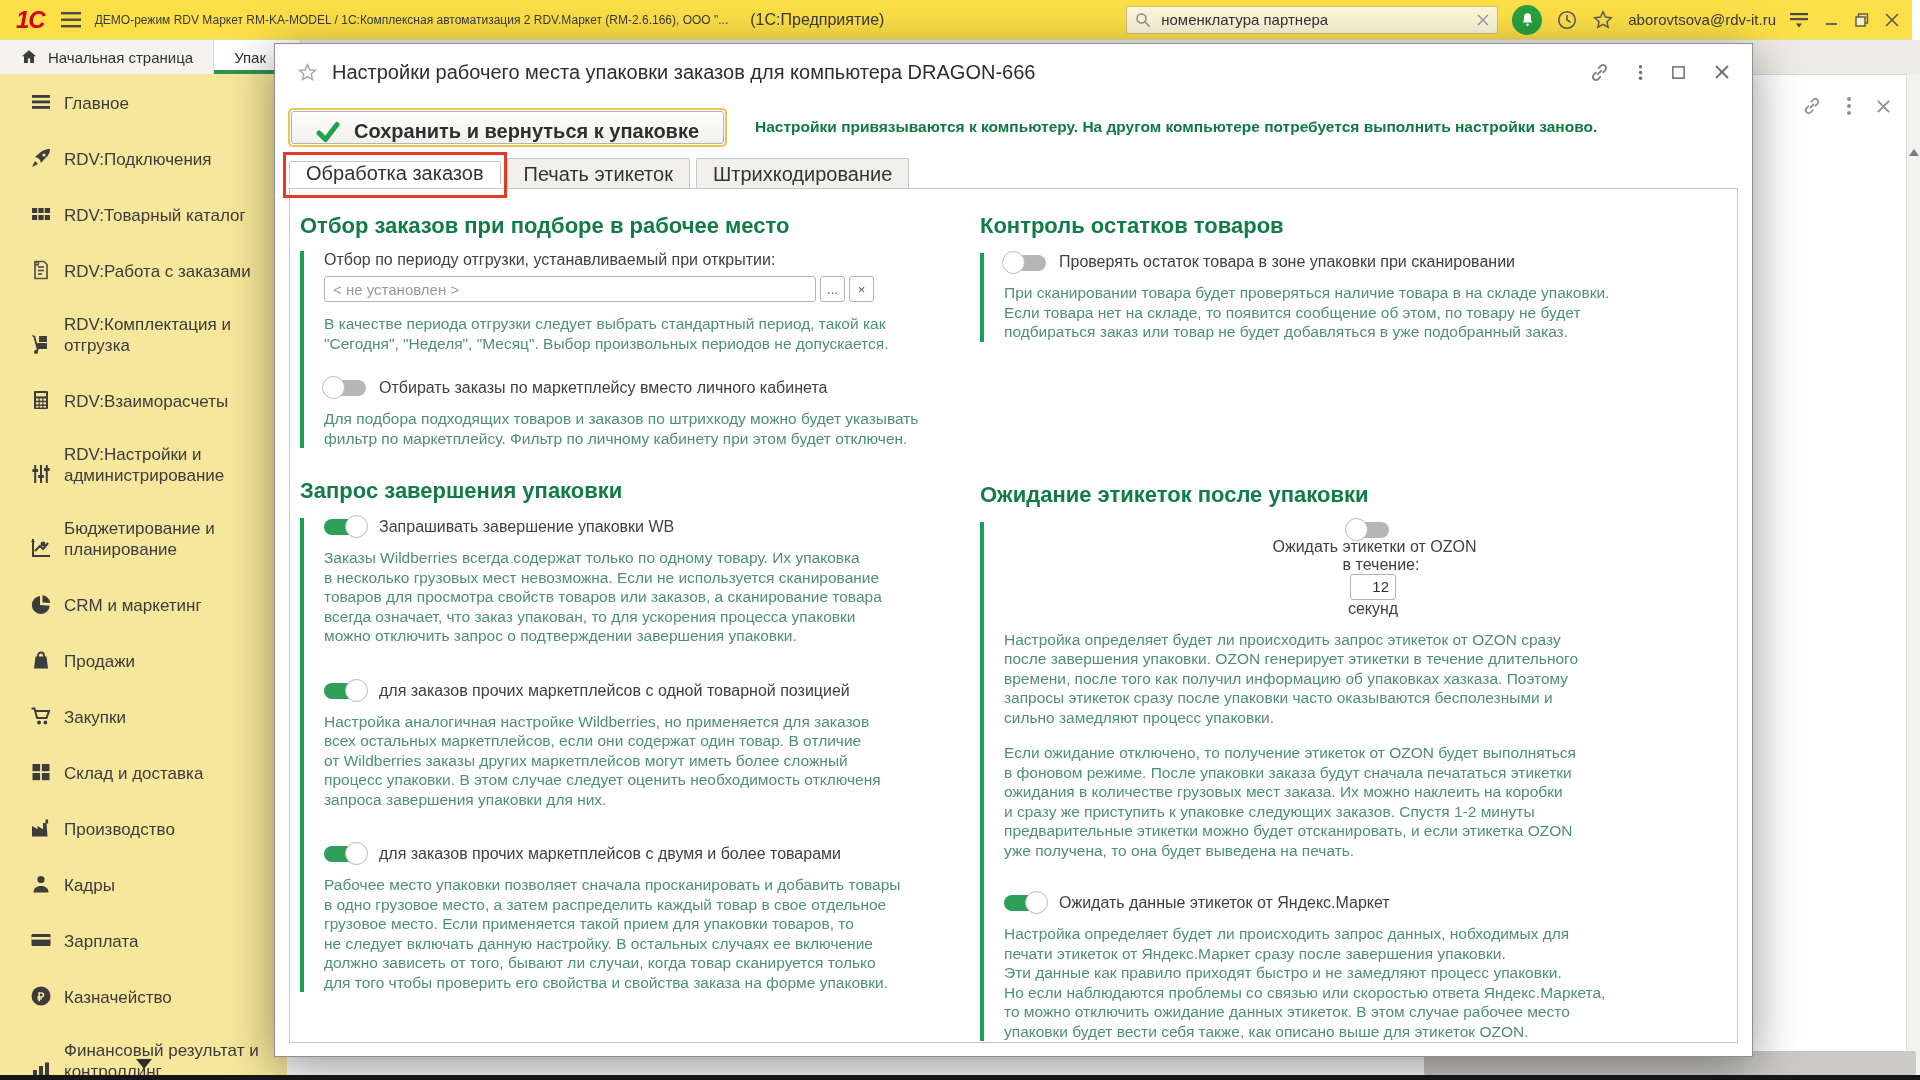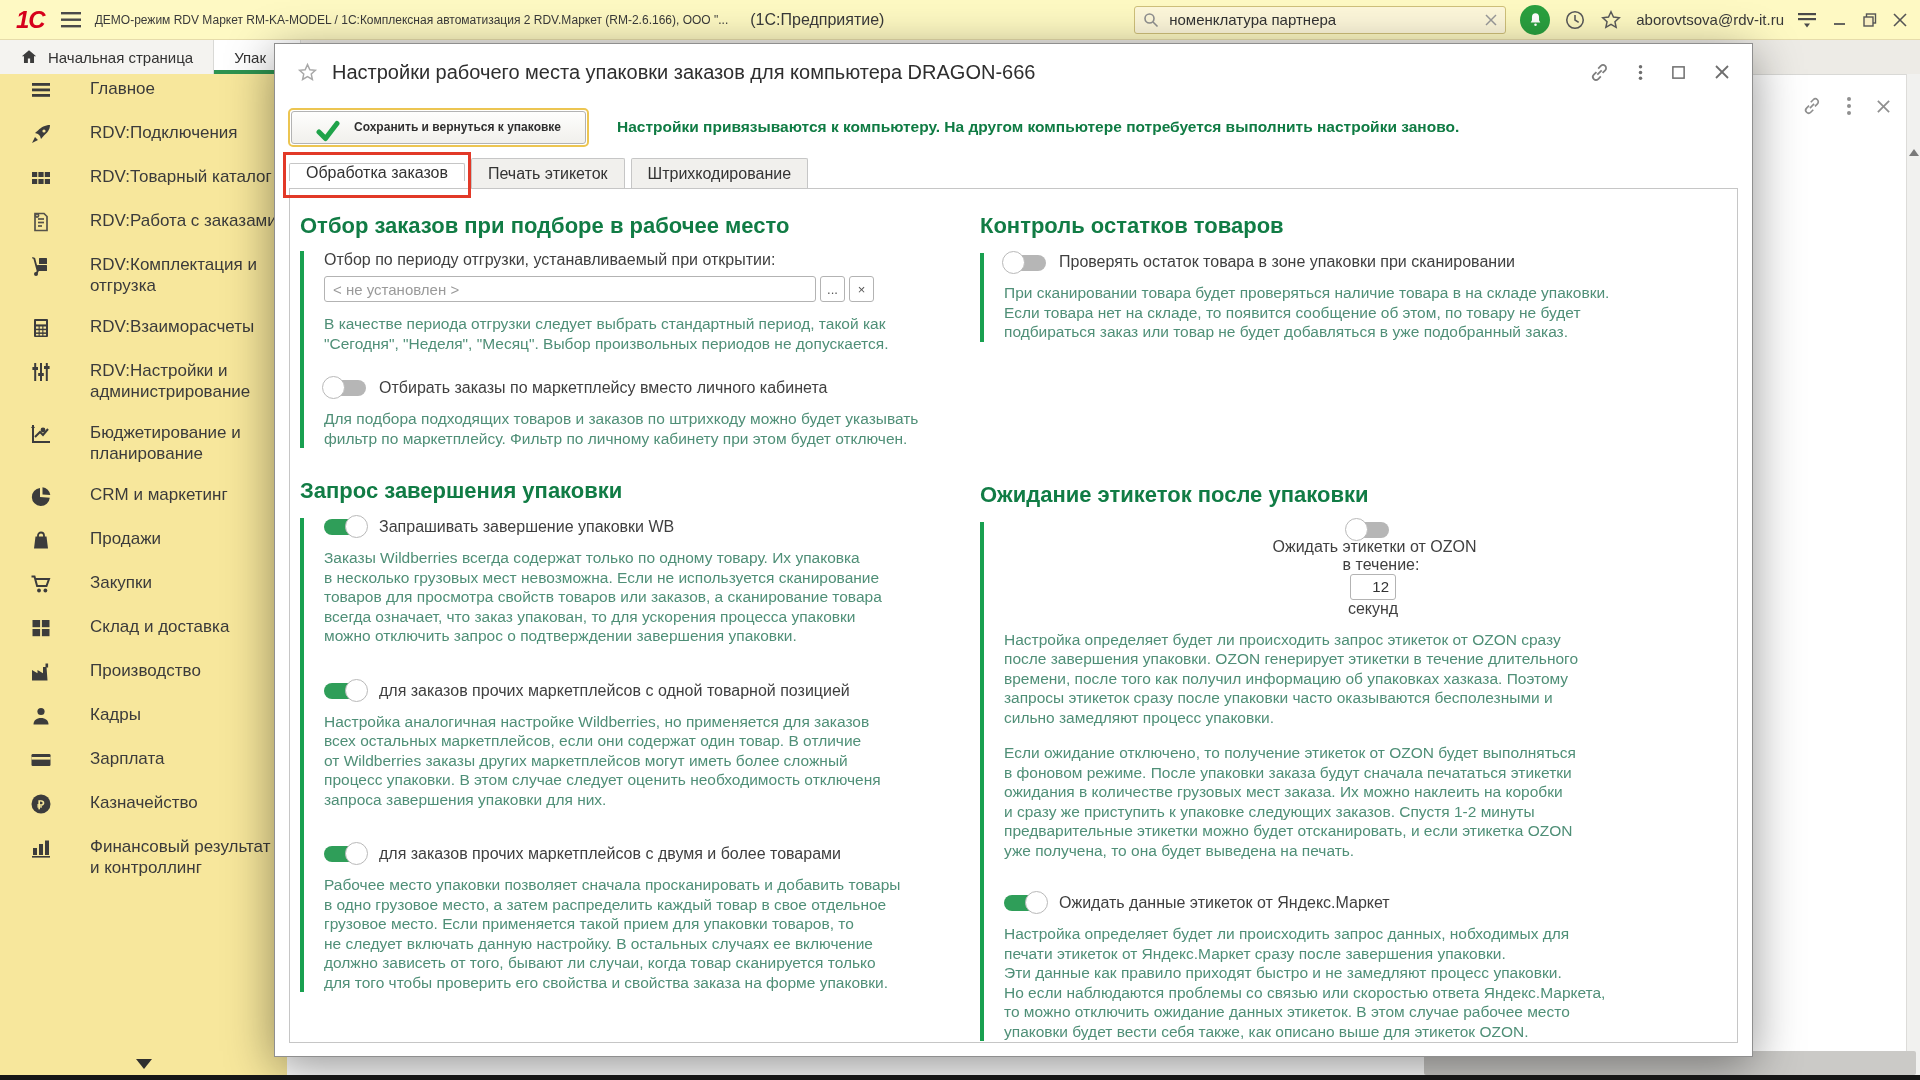--- a/index.html
+++ b/index.html
@@ -1,21 +1,21 @@
 <!DOCTYPE html>
 <html><head>
 <meta charset="utf-8">
 <style>
   html,body{margin:0;padding:0;background:#666;}
   .screen{position:relative;width:1920px;height:1080px;overflow:hidden;background:#fff;
           font-family:"Liberation Sans",sans-serif;-webkit-font-smoothing:antialiased;}
   svg{display:block}
 
   
-  .topbar{position:absolute;top:0;left:0;right:0;height:40px;background:#fef9c3;
+  .topbar{position:absolute;top:0;left:0;right:8px;height:40px;background:#fde047;
           border-bottom:1px solid #e6dcab;display:flex;align-items:center;gap:12px;
           padding:0 12px;box-sizing:border-box;z-index:2;}
   .logo{color:#d6001c;font-weight:bold;font-style:italic;font-size:24px;letter-spacing:-1px;padding:0 4px;}
   .tb-title{font-size:12px;color:#3a3a3a;white-space:nowrap;}
   .tb-suffix{font-size:16px;color:#3a3a3a;white-space:nowrap;margin-left:10px;}
   .tb-right{margin-left:auto;display:flex;align-items:center;gap:14px;}
   .search{width:372px;height:28px;background:#fdf7da;border:1px solid #cfc07a;border-radius:3px;
           display:flex;align-items:center;gap:8px;padding:0 8px;box-sizing:border-box;}
   .search input{flex:1;border:none;background:transparent;outline:none;font-size:15px;color:#333;
           font-family:"Liberation Sans",sans-serif;}
@@ -25,21 +25,21 @@
 
   
   .tabstrip{position:absolute;top:40px;left:0;right:0;height:34px;background:#edebe6;
             border-bottom:1px solid #d9d9d6;display:flex;z-index:1;}
   .page-tab{display:flex;align-items:center;gap:10px;padding:0 20px;font-size:15px;color:#333;
             background:#f4f3f0;border-right:1px solid #d9d9d6;cursor:pointer;}
   .page-tab.active{background:#fff;box-shadow:inset 0 -4px 0 #2e9350;width:46px;overflow:hidden;white-space:nowrap;text-align:center;}
 
   
   .sidebar{position:absolute;top:74px;left:0;width:287px;height:1001px;background:#f7e79c;overflow:hidden;z-index:1;}
-  .sb-item{display:flex;align-items:flex-start;gap:34px;padding:4px 10px 16px 26px;font-size:17px;
+  .sb-item{display:flex;align-items:flex-end;gap:8px;padding:16px 10px 16px 26px;font-size:17px;
            line-height:21px;color:#3b3b3b;cursor:pointer;}
   .sb-icon{width:30px;flex:none;display:flex;justify-content:center;}
   .sb-more{position:absolute;bottom:6px;left:0;right:0;display:flex;justify-content:center;cursor:pointer;}
   .tri-down{width:0;height:0;border:8px solid transparent;border-top:10px solid #2f2f2f;border-bottom:none;}
 
   
   .bg-icons{position:absolute;top:96px;left:1802px;display:flex;gap:24px;align-items:center;z-index:1;}
   .v-scroll{position:absolute;top:74px;right:0;width:13px;bottom:5px;background:#f1f1ef;border-left:1px solid #dddcd9;z-index:1;}
   .v-scroll .up{width:0;height:0;border:5px solid transparent;border-bottom:7px solid #7a7a7a;margin:70px auto 0 auto;}
   .h-scroll{position:absolute;left:1424px;top:1051px;width:492px;height:24px;background:#cbcac7;border-radius:2px;z-index:1;}
@@ -47,26 +47,26 @@
 
   
   .dialog{position:absolute;left:274px;top:43px;width:1479px;height:1014px;background:#fff;
           border:1px solid #8f8f8f;box-shadow:0 10px 45px rgba(0,0,0,.42);box-sizing:border-box;z-index:5;}
   .dlg-head{position:absolute;top:0;left:0;right:0;height:56px;display:flex;align-items:center;gap:14px;padding:0 22px;}
   .dlg-title{font-size:20px;color:#2e2e2e;white-space:nowrap;}
   .dlg-head-icons{margin-left:auto;display:flex;gap:28px;align-items:center;}
 
   .dlg-toolbar{position:absolute;top:60px;left:13px;right:13px;height:46px;display:flex;align-items:center;gap:28px;}
   .save-wrap{border:2px solid #ecc551;border-radius:5px;padding:1px;background:#fff;cursor:pointer;}
-  .save-btn{display:flex;align-items:flex-start;gap:14px;height:33px;padding:8px 24px;border:1px solid #b3b3b3;
-            border-radius:3px;background:linear-gradient(#fefefd,#f1f0ec);font-size:12px;font-weight:bold;color:#2f2f2f;}
+  .save-btn{display:flex;align-items:flex-end;gap:14px;height:33px;padding:0 24px;border:1px solid #b3b3b3;
+            border-radius:3px;background:linear-gradient(#fefefd,#f1f0ec);font-size:20px;font-weight:bold;color:#2f2f2f;}
   .dlg-note{color:#0f7b43;font-weight:bold;font-size:15.5px;}
 
   .dlg-tabs{position:absolute;top:114px;left:14px;display:flex;gap:6px;}
-  .dlg-tab{height:30px;line-height:30px;padding:0 16px;font-size:16px;color:#333;background:#f1f0ed;
+  .dlg-tab{height:30px;line-height:30px;padding:0 16px;font-size:20px;color:#333;background:#f1f0ed;
            border:1px solid #c6c6c6;border-bottom:none;border-radius:2px 2px 0 0;cursor:pointer;}
   .tab1wrap{position:relative;}
   .dlg-tab.active{background:#fff;height:32px;position:relative;z-index:3;}
   .annotation{position:absolute;left:-6px;top:-6px;right:-6px;bottom:-9px;border:3px solid #e23928;z-index:4;pointer-events:none;}
 
   .dlg-body{position:absolute;top:144px;left:14px;right:14px;bottom:13px;border:1px solid #c6c6c6;
             background:#fff;overflow:hidden;}
   .col{position:absolute;top:0;}
   .col.left{left:10px;width:672px;}
   .col.right{left:690px;width:752px;}

